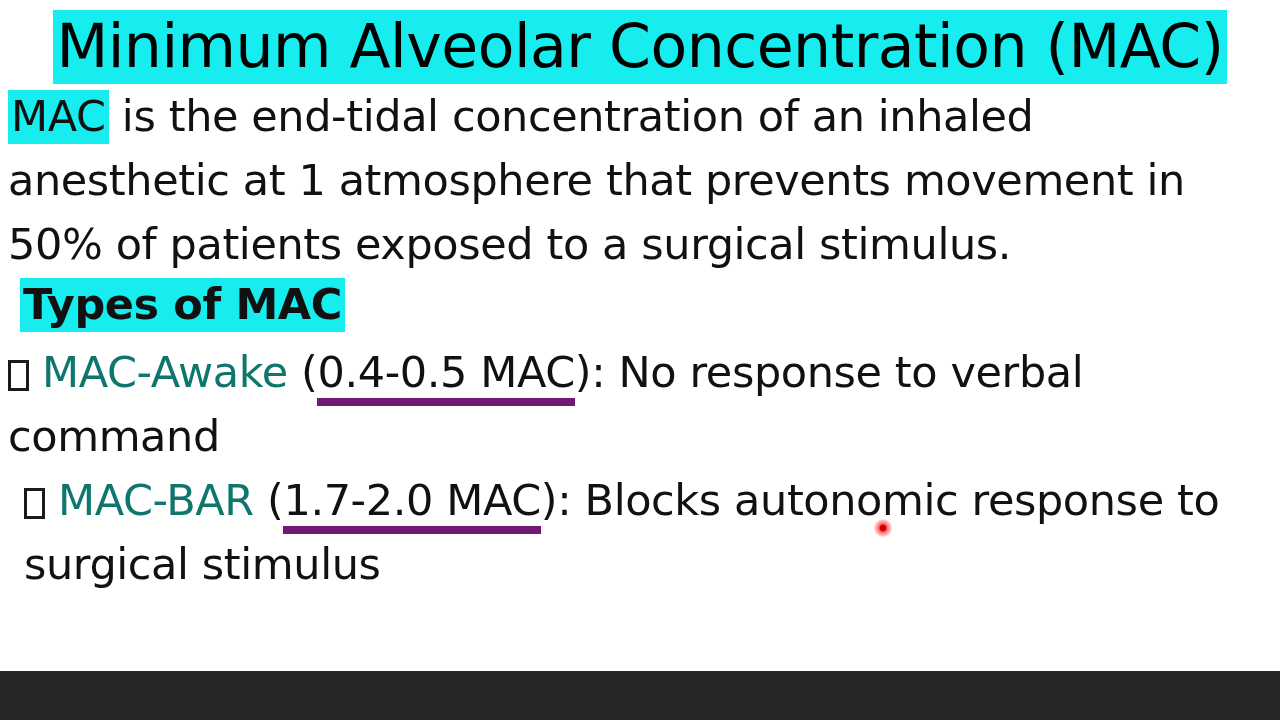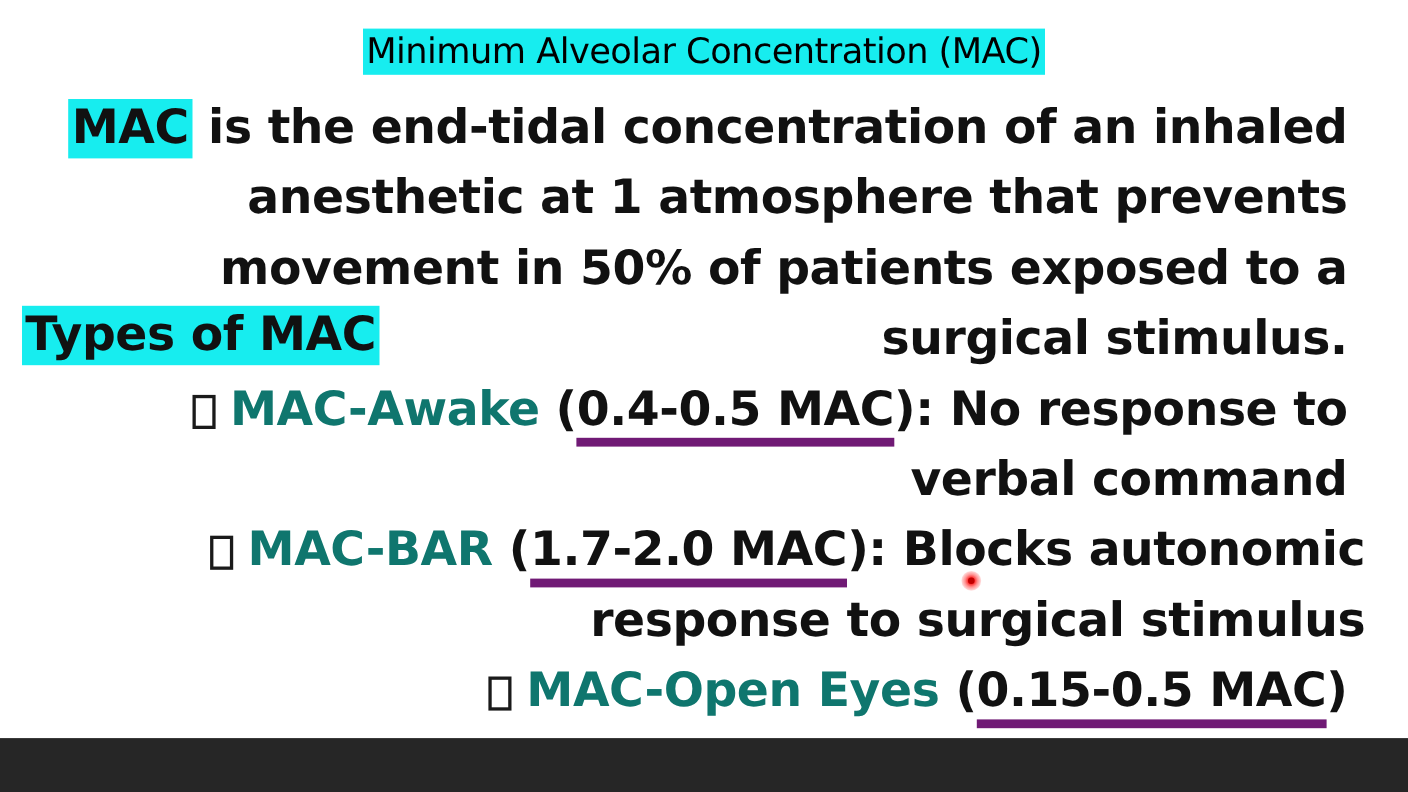--- a/index.html
+++ b/index.html
@@ -27,45 +27,44 @@
     width: 1280px;
     height: 671px;
   }
 
   .slide-title {
     position: absolute;
     left: 0;
     top: 18px;
     width: 1280px;
     text-align: center;
-    font-size: 32px;
+    font-size: 60px;
     line-height: 56px;
     font-weight: 400;
     color: #000000;
     letter-spacing: -0.5px;
     white-space: nowrap;
   }
 
   .hl {
     background: #17EDEF;
     padding: 1px 3px 3px 3px;
     box-decoration-break: clone;
     -webkit-box-decoration-break: clone;
   }
 
   .para {
     position: absolute;
-    left: 20px;
+    left: 8px;
     width: 1205px;
     font-size: 43px;
     line-height: 64px;
-    font-weight: 700;
+    font-weight: 400;
     color: #111111;
     letter-spacing: -0.4px;
-    text-align: right;
   }
 
   #para-def   { top: 84px; }
   #hdr-types  { top: 276px; font-weight: bold; }
   #item-awake { top: 340px; }
   #item-bar   { top: 468px; margin-left: 16px; }
   #item-open  { top: 596px; }
 
   .subhead {
     position: absolute;
@@ -157,23 +156,20 @@
     </div>
 
     <div class="para" id="item-awake">
       <span class="bullet-box"></span><span class="red">MAC-Awake</span><span>&nbsp;</span><span>(</span><span class="uline">0.4-0.5 MAC</span><span>)</span><span>: </span><span>No response to verbal command</span>
     </div>
 
     <div class="para" id="item-bar">
       <span class="bullet-box"></span><span class="red">MAC-BAR</span><span>&nbsp;</span><span>(</span><span class="uline">1.7-2.0 MAC</span><span>)</span><span>: </span><span>Blocks autonomic response to surgical stimulus</span>
     </div>
 
-    <div class="para" id="item-open">
-      <span class="bullet-box"></span><span class="red">MAC-Open Eyes</span><span>&nbsp;</span><span>(</span><span class="uline">0.15-0.5 MAC</span><span>)</span>
-    </div>
 
   </div>
 
   <div id="laser-dot"></div>
 
   <div id="bottom-bar"></div>
 
 </div>
 
 </body></html>

